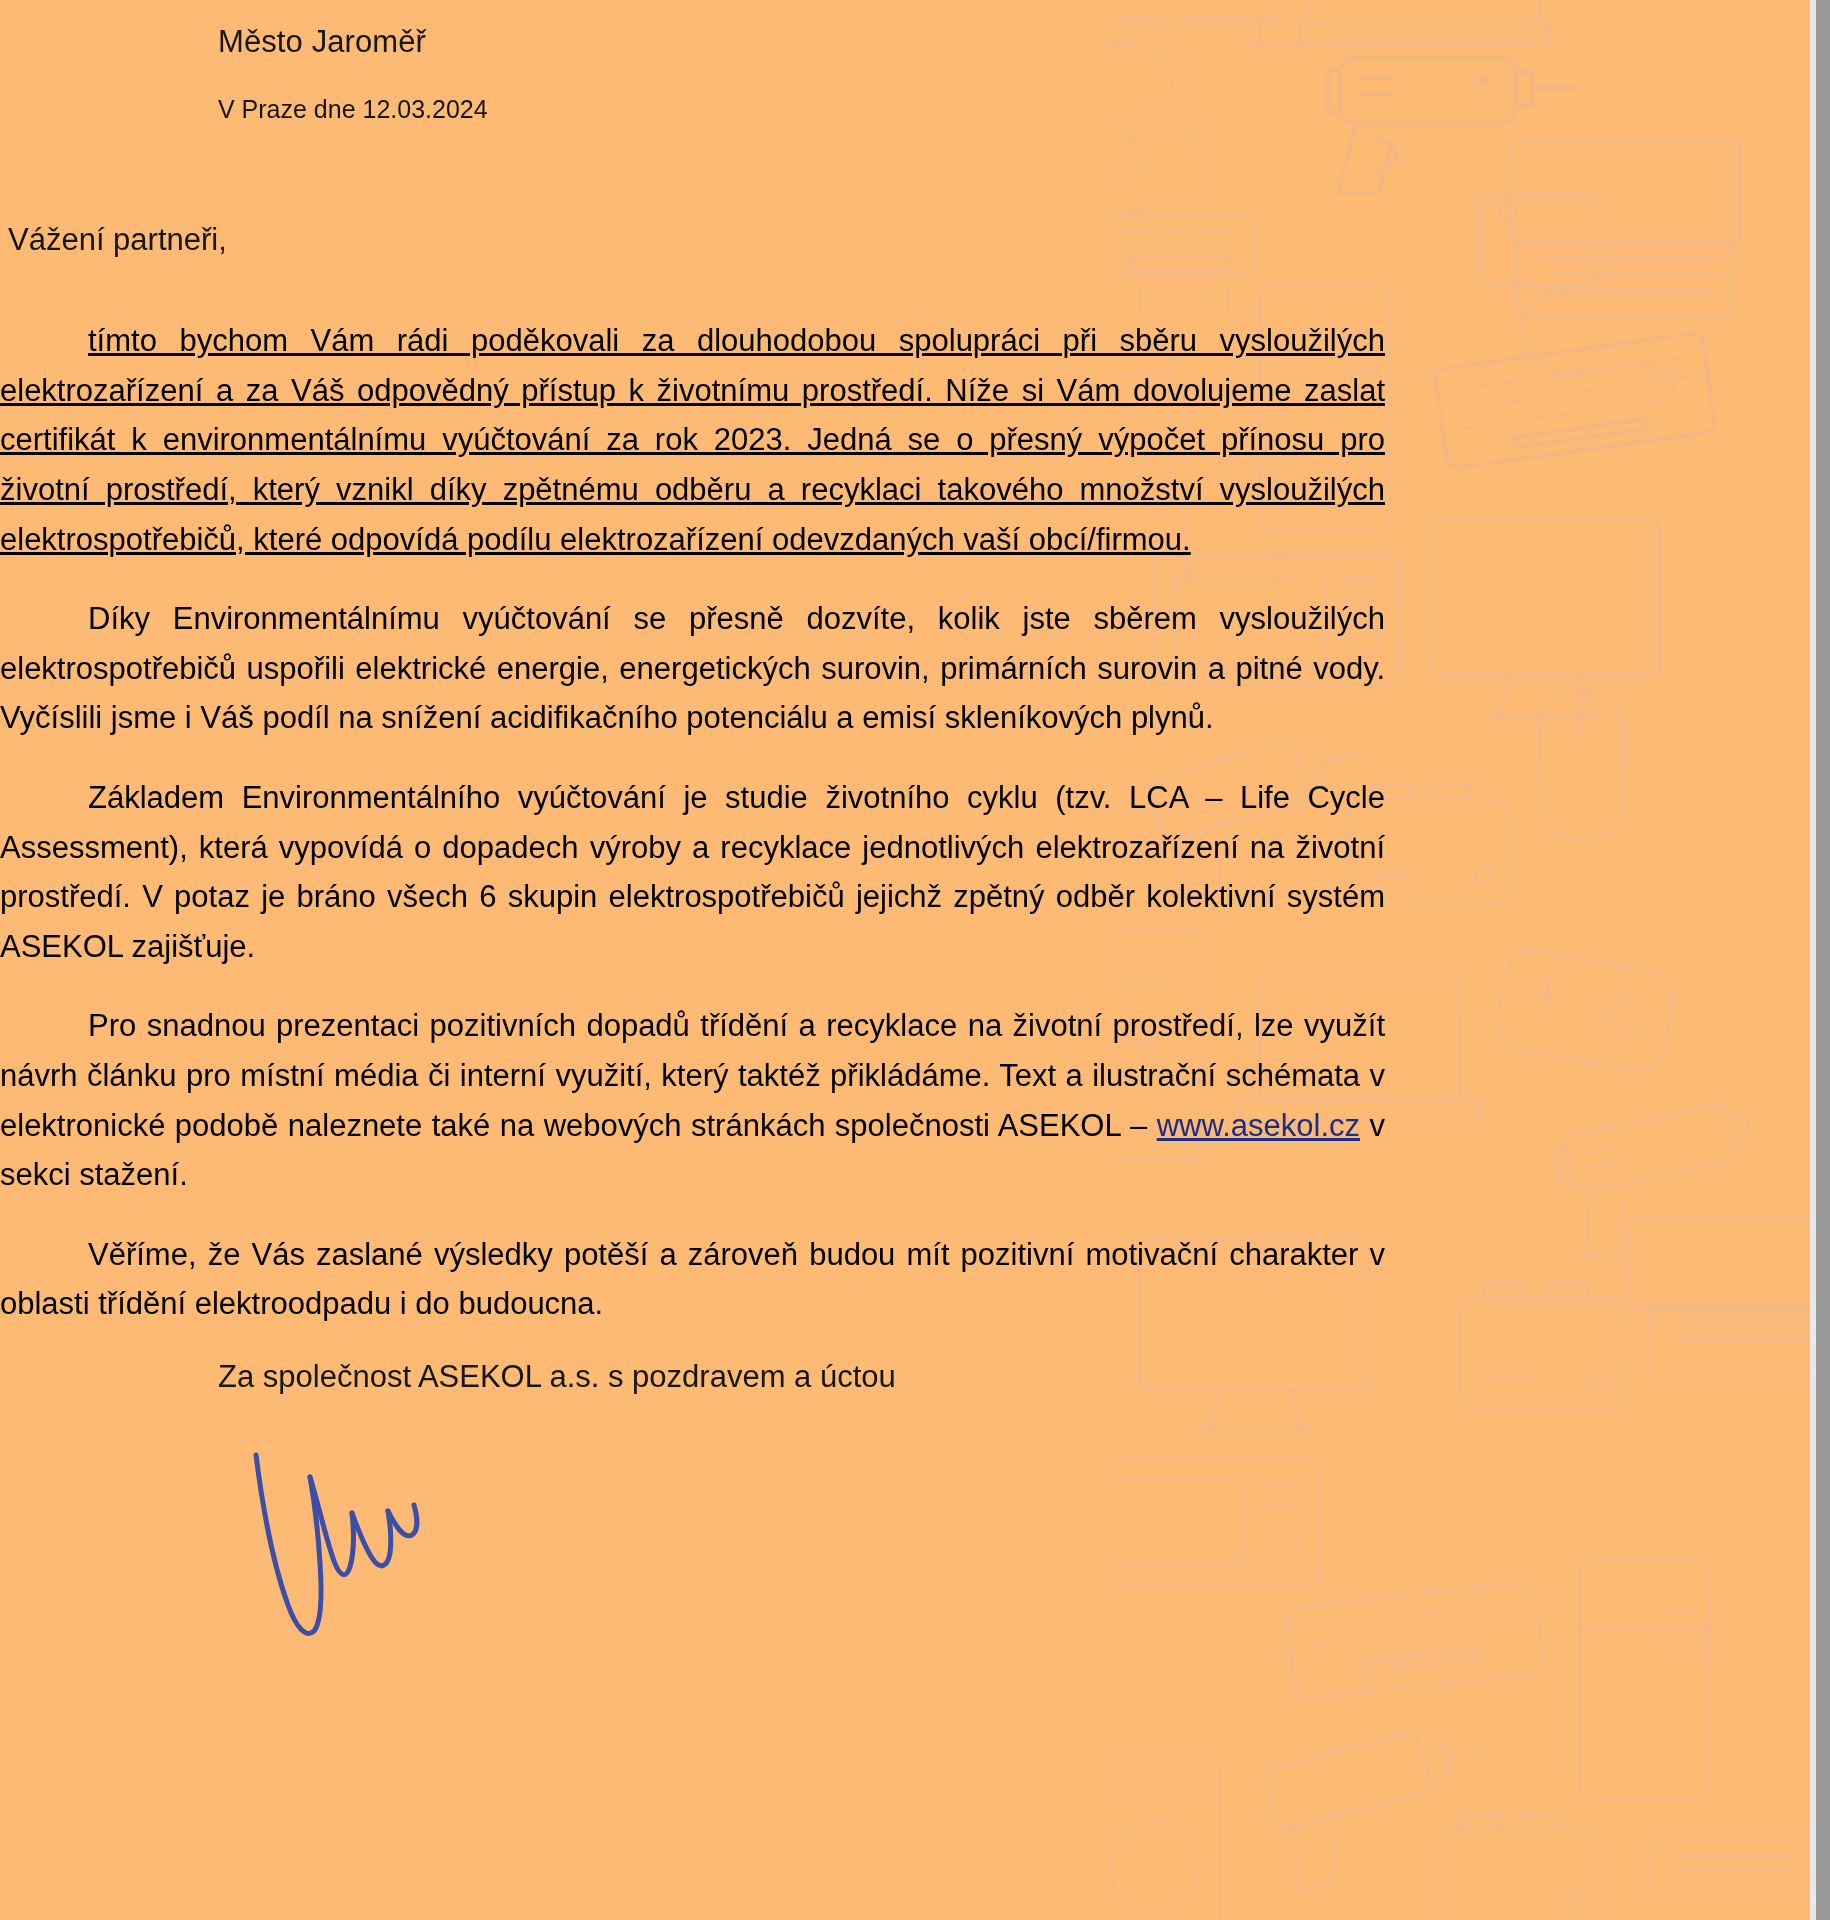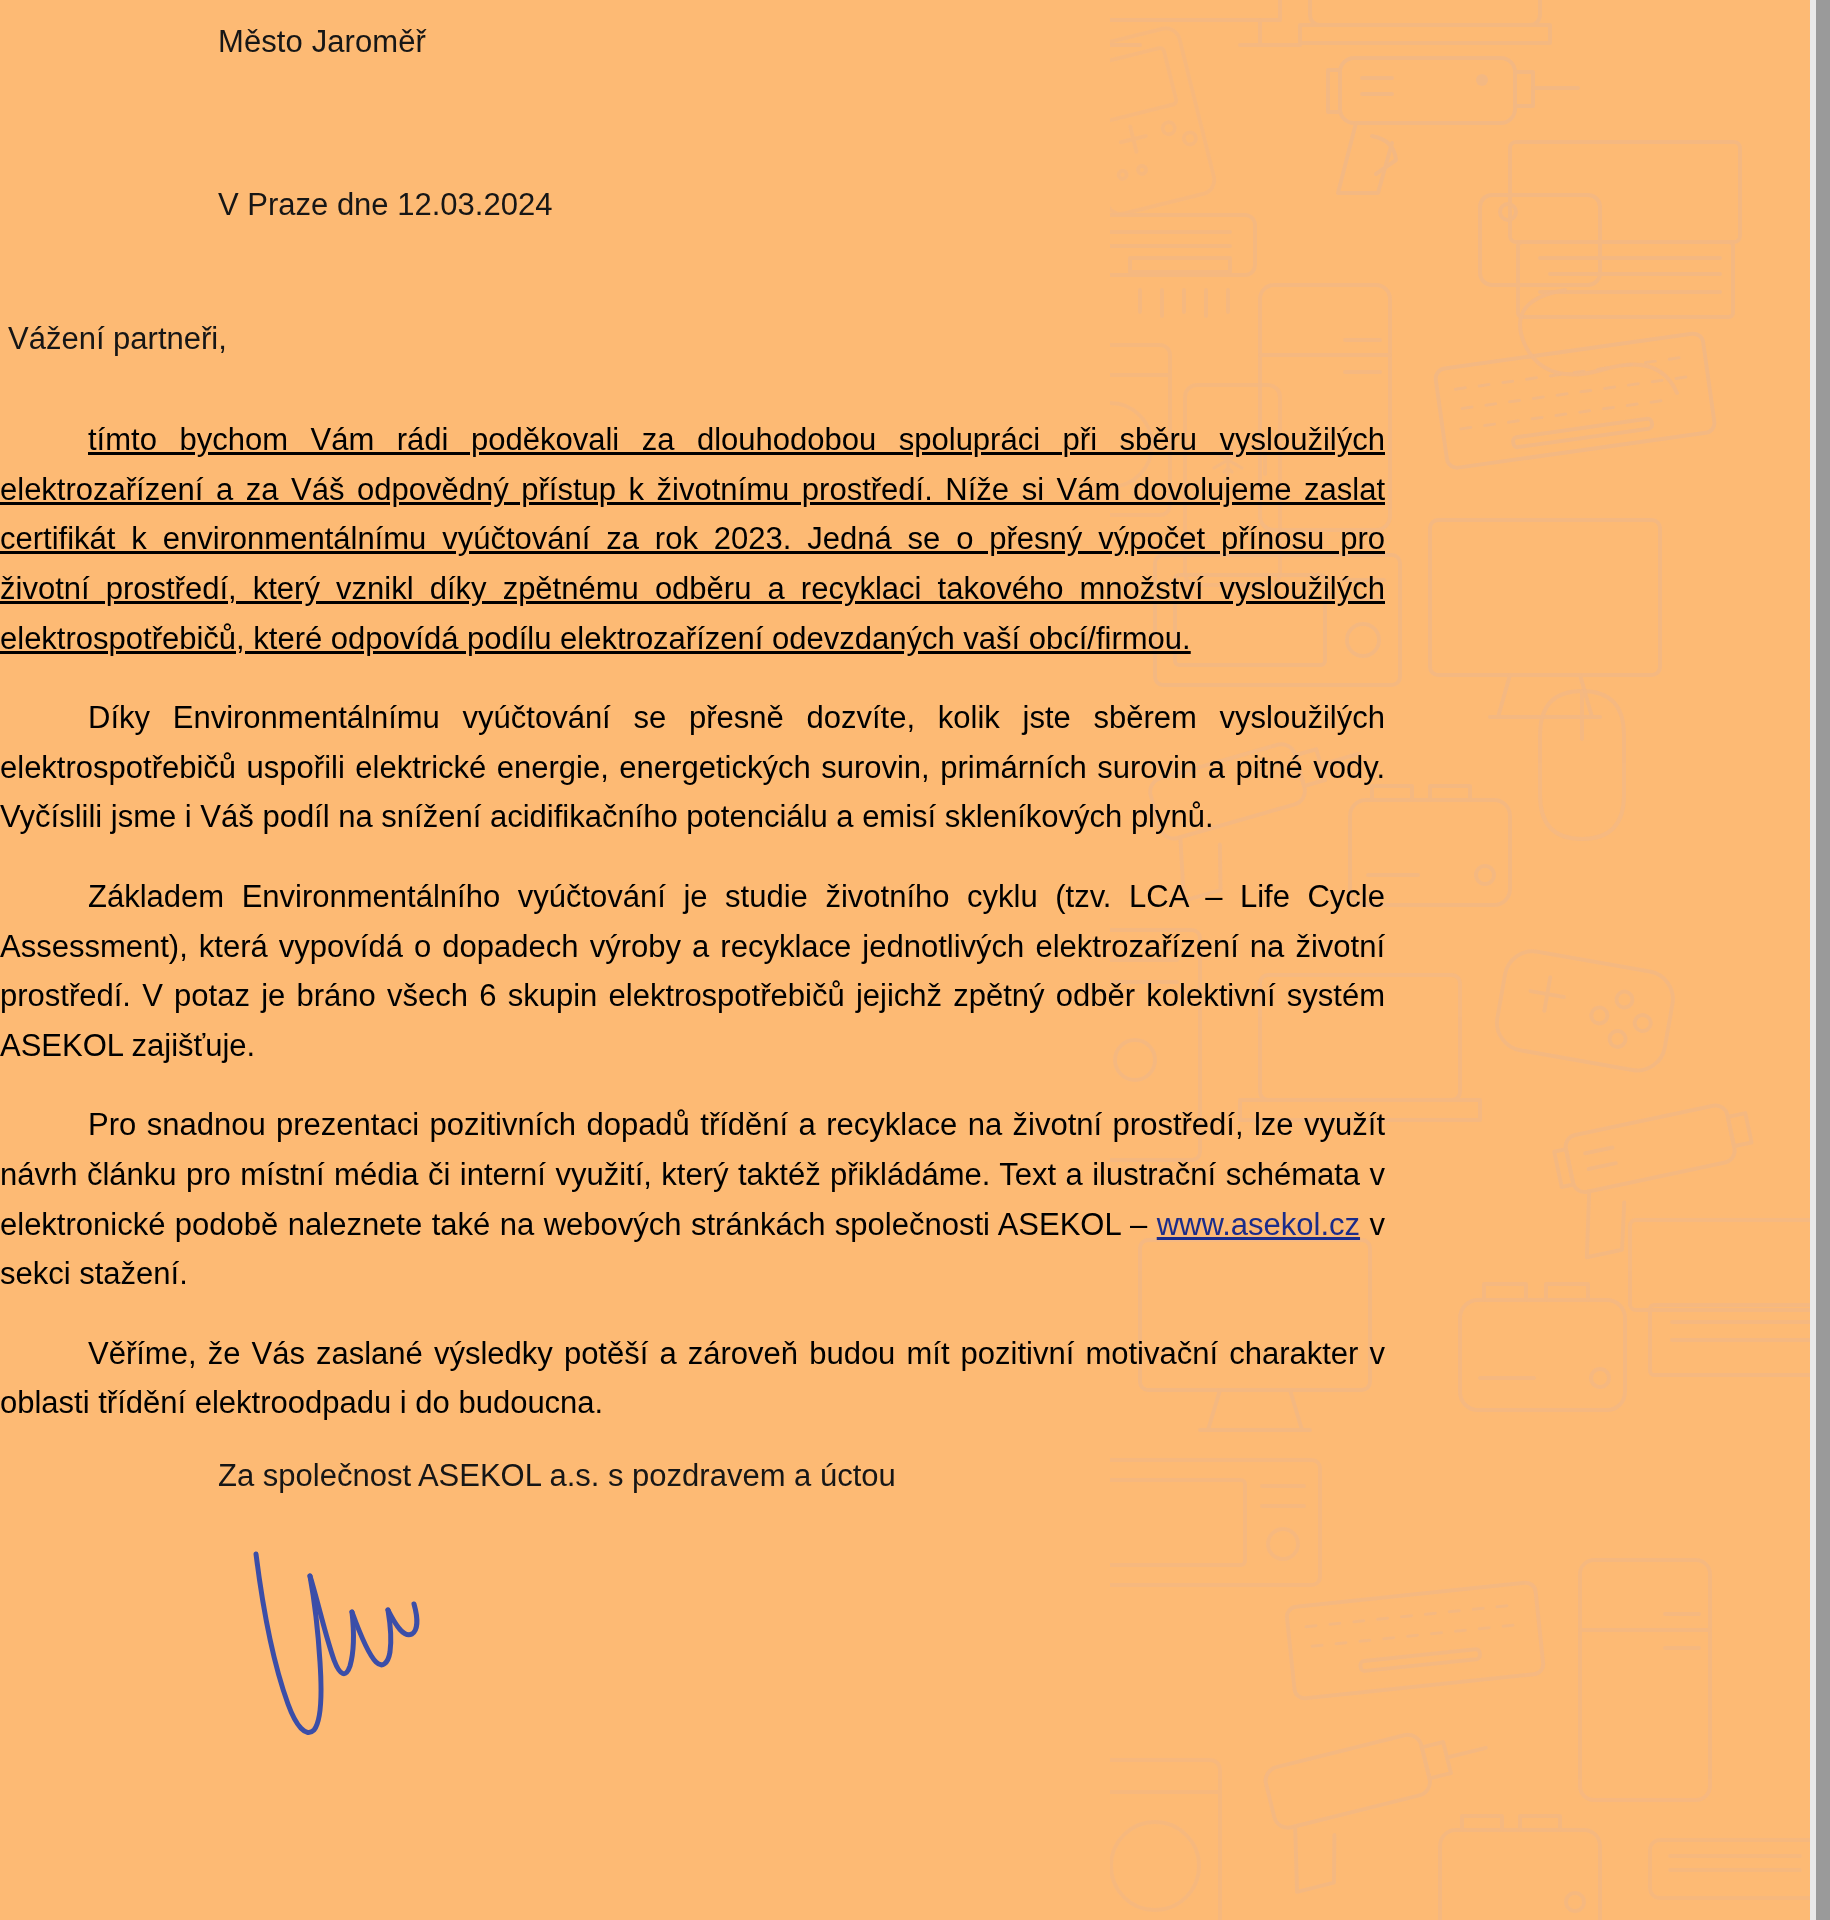--- a/index.html
+++ b/index.html
@@ -59,22 +59,21 @@
     width: 1385px;
     color: #161616;
   }
   .addr-line {
     font-size: 31px;
     line-height: 1.30;
     letter-spacing: .1px;
   }
   .addr-gap { height: 33px; }
   .date {
-    font-size: 31px;
-    margin-top: 92px;
+    font-size: 25px;
   }
   .salutation {
     font-size: 31px;
     margin-top: 98px;
     margin-left: 8px;
   }
   p.body {
     font-size: 31px;
     line-height: 1.60;
     text-align: justify;

